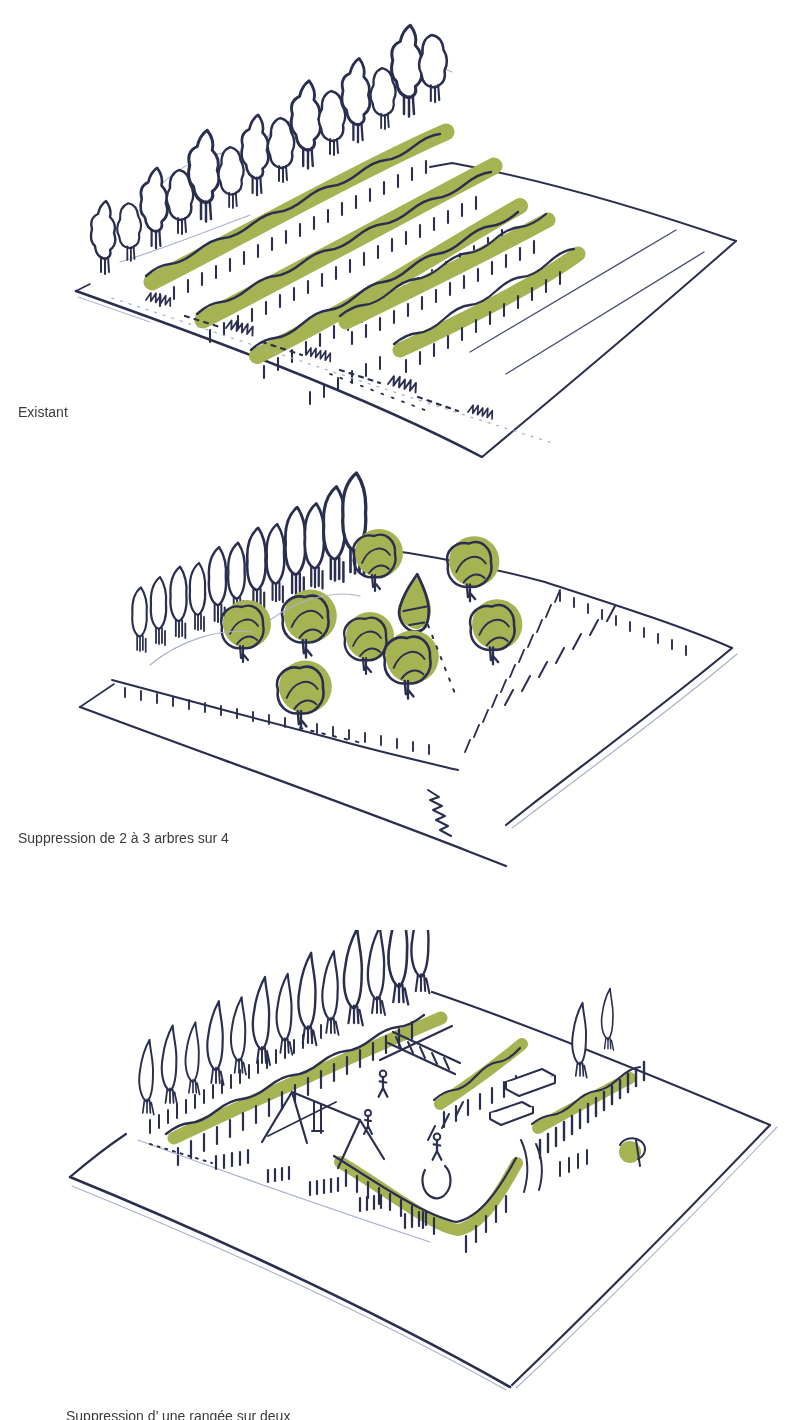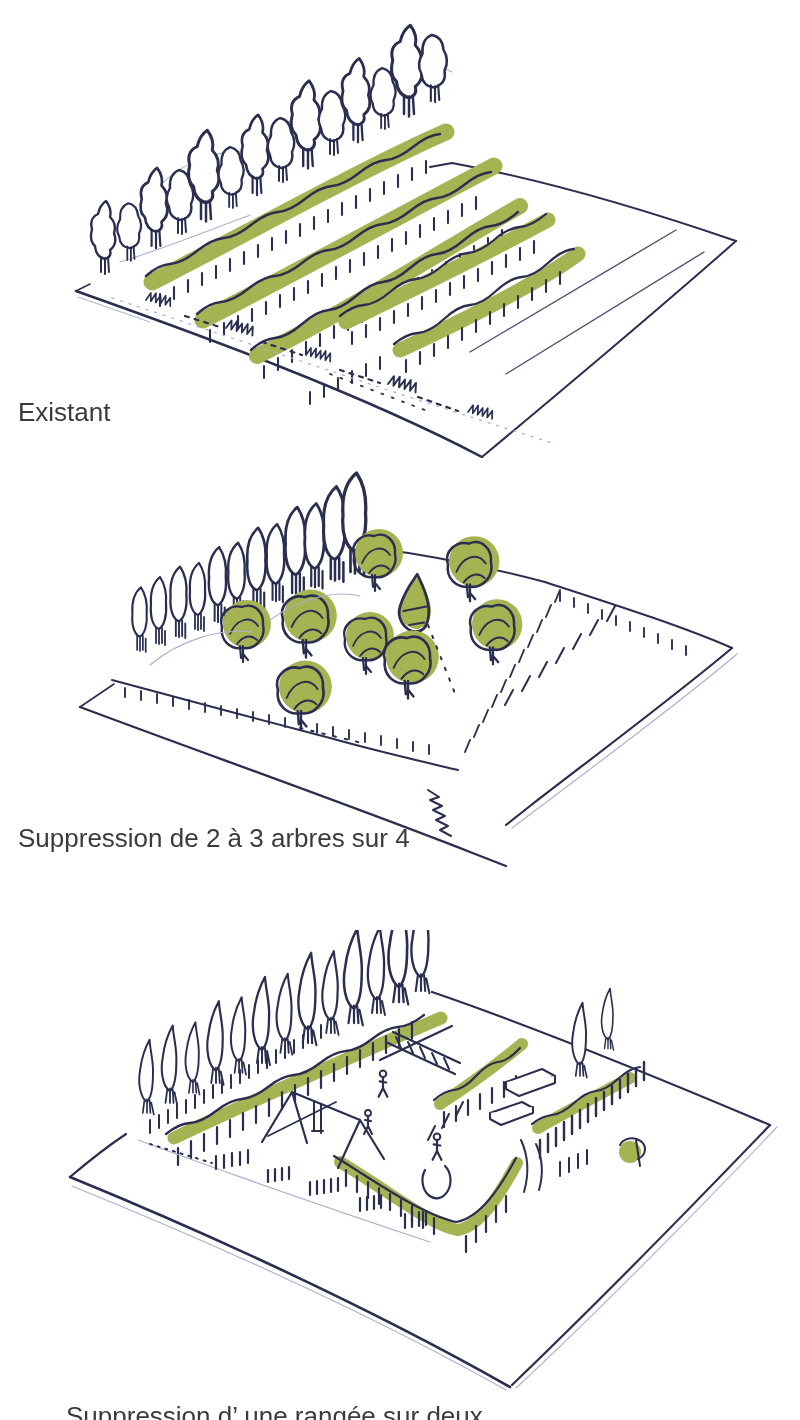--- a/index.html
+++ b/index.html
@@ -4,21 +4,21 @@
 <style>
   html,body{margin:0;padding:0;}
   body{
     width:800px;height:1420px;position:relative;overflow:hidden;
     background:var(--paper,#fff);
     font-family:"Liberation Sans", sans-serif;
   }
   .panel-svg{position:absolute;left:0;}
   .caption{
     position:absolute;left:18px;
-    font-size:26px;line-height:28px;color:var(--caption_text,#3b3b3b);
+    font-size:14px;line-height:28px;color:var(--caption_text,#3b3b3b);
   }
   #cap1{top:398px;} #cap2{top:824px;} #cap3{top:1402px;margin-left:48px;}
   svg path, svg line, svg circle, svg ellipse{stroke-linecap:round;stroke-linejoin:round;}
   .ink{stroke:var(--ink,#2a2f50);}
   .lt{stroke:var(--underdrawing,#a9b1cd);}
   .mid{stroke:var(--ink_soft,#4a5274);}
   .grn{stroke:var(--foliage,#a6b352);}
   .nf{fill:none;}
   .wf{fill:var(--paper,#fff);}
   .ff{fill:var(--foliage,#a6b352);stroke:none;}

